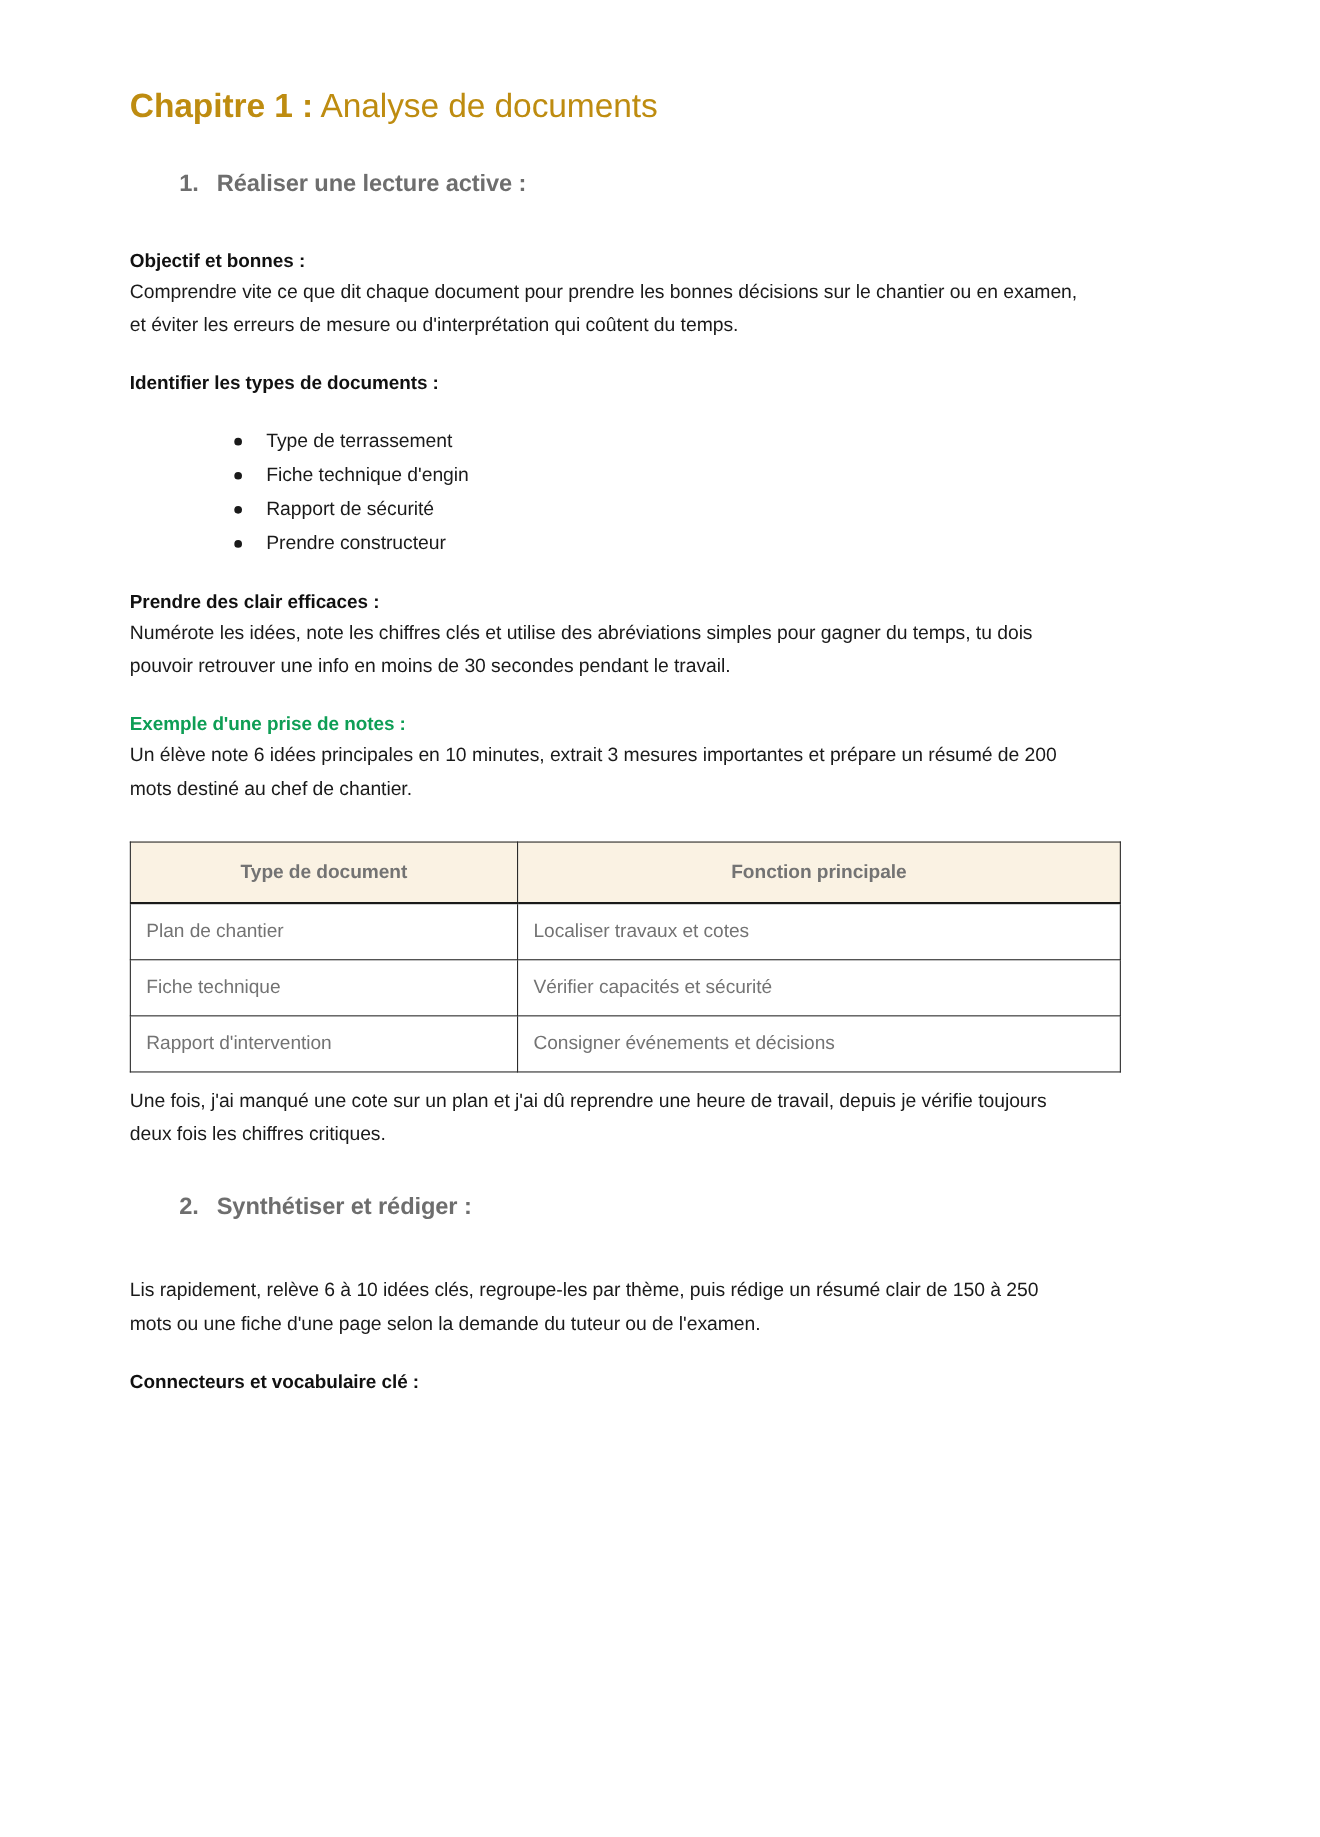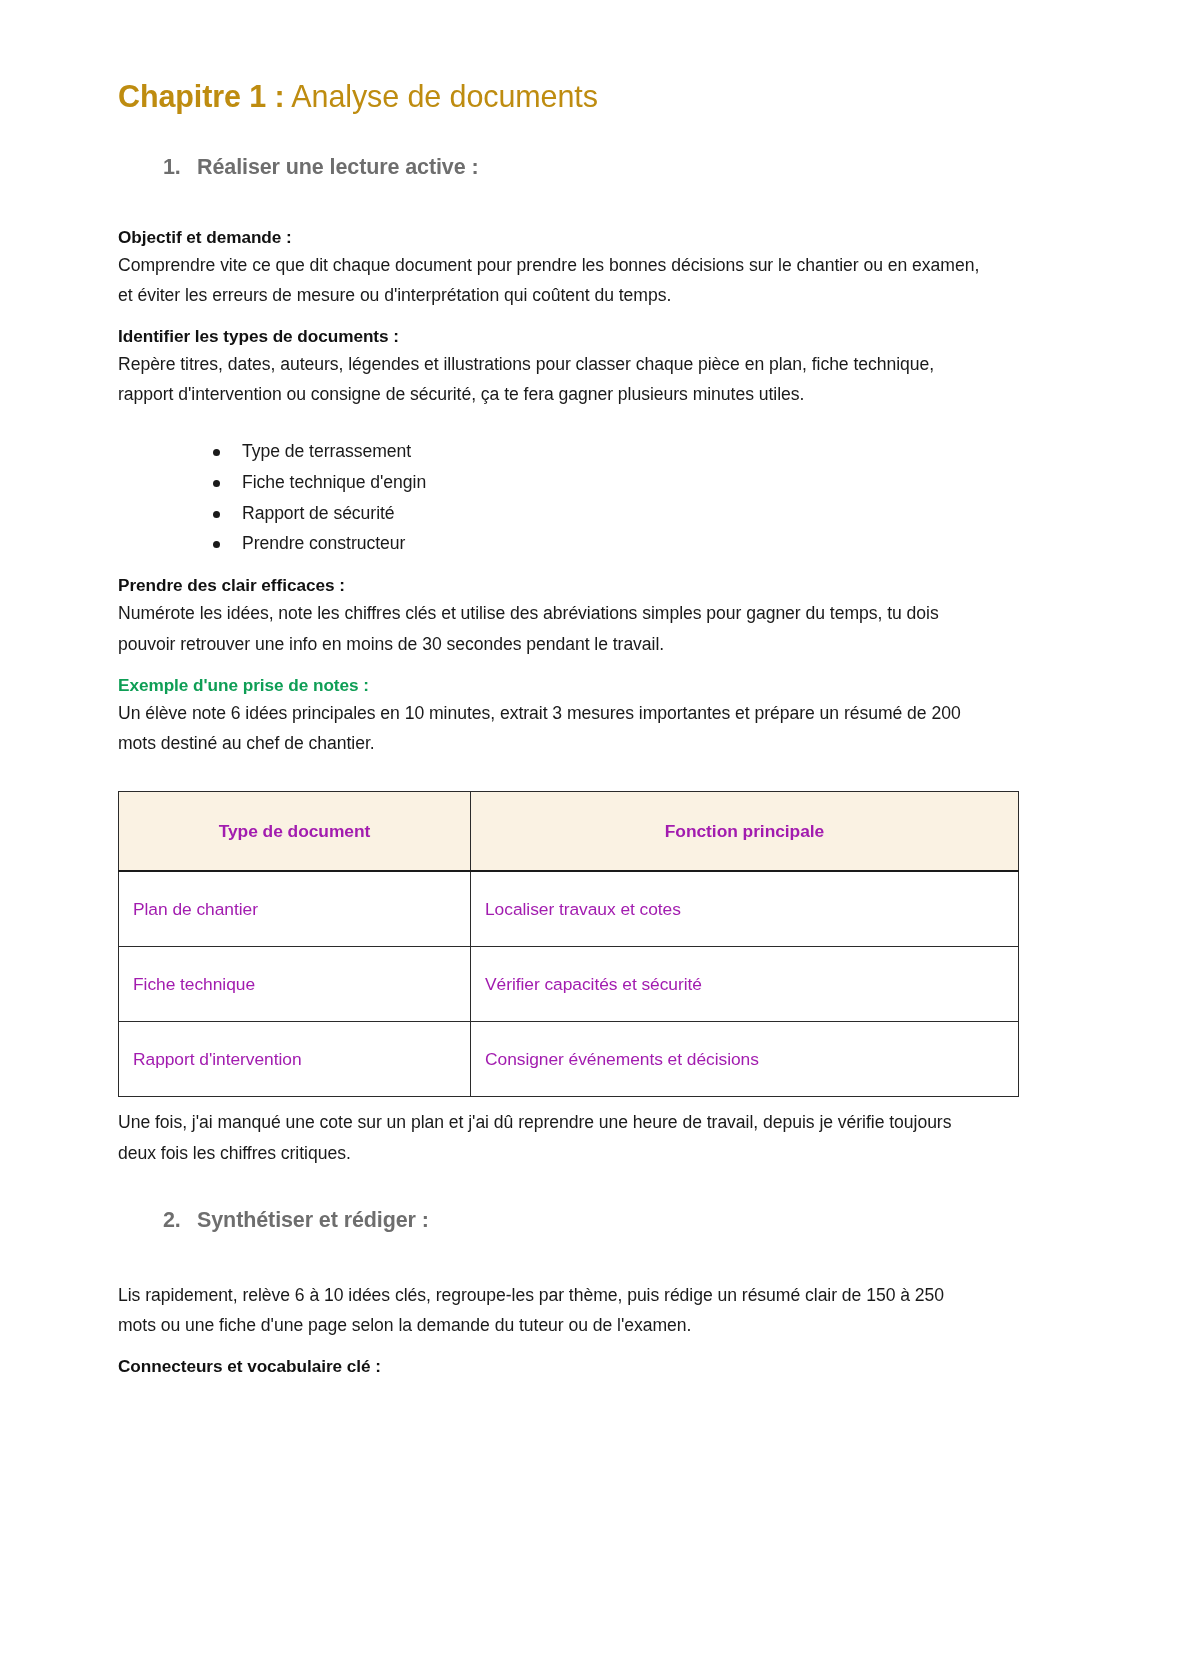--- a/index.html
+++ b/index.html
@@ -73,21 +73,21 @@
   }
   .body-text {
     font-size: 17.6px;
     line-height: 1.72;
     color: #1a1a1a;
     margin: 2px 0 0 0;
     max-width: 890px;
     letter-spacing: -0.05px;
   }
 
-  .block { margin-top: 16px; }
+  .block { margin-top: 28px; }
   .block-first { margin-top: 47px; }
 
   
   ul.bullets {
     list-style: none;
     margin: 26px 0 0 0;
     padding: 0 0 0 92px;
   }
   ul.bullets li {
     position: relative;
@@ -111,26 +111,26 @@
   
   table.doc-table {
     border-collapse: collapse;
     width: 900px;
     margin: 33px 0 0 0;
     table-layout: fixed;
   }
   table.doc-table th,
   table.doc-table td {
     border: 1px solid #2b2b2b;
-    padding: 12px 14px;
+    padding: 0 14px;
     height: 50px;
     text-align: left;
     vertical-align: middle;
     font-size: 17.4px;
-    color: #a21caf;
+    color: #737373;
     letter-spacing: -0.05px;
   }
   table.doc-table thead th {
     background: #FAF2E3;
     font-weight: 700;
     text-align: center;
     height: 54px;
     border-bottom: 2px solid #1a1a1a;
   }
   table.doc-table td { font-weight: 400; }
@@ -151,27 +151,26 @@
     <span class="chapter-strong">Chapitre 1 :</span>
     <span>Analyse de documents</span>
   </h1>
 
   <div class="section-heading">
     <span class="sec-num">1.</span>
     <span class="sec-text">Réaliser une lecture active :</span>
   </div>
 
   <div class="block block-first">
-    <div class="sub-heading">Objectif et demande :</div>
+    <div class="sub-heading">Objectif et bonnes :</div>
     <p class="body-text">Comprendre vite ce que dit chaque document pour prendre les bonnes décisions sur le chantier ou en examen, et éviter les erreurs de mesure ou d'interprétation qui coûtent du temps.</p>
   </div>
 
   <div class="block">
     <div class="sub-heading">Identifier les types de documents :</div>
-    <p class="body-text">Repère titres, dates, auteurs, légendes et illustrations pour classer chaque pièce en plan, fiche technique, rapport d'intervention ou consigne de sécurité, ça te fera gagner plusieurs minutes utiles.</p>
   </div>
 
   <ul class="bullets">
     <li>Type de terrassement</li>
     <li>Fiche technique d'engin</li>
     <li>Rapport de sécurité</li>
     <li>Prendre constructeur</li>
   </ul>
 
   <div class="block">

